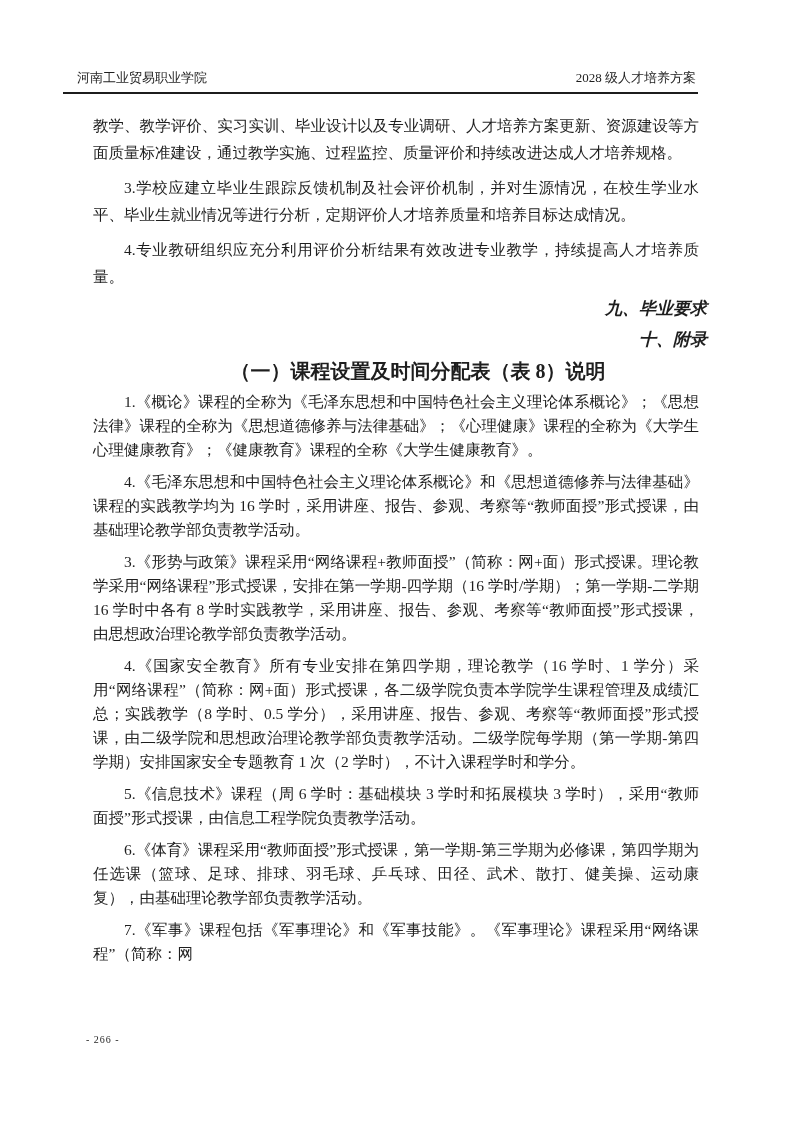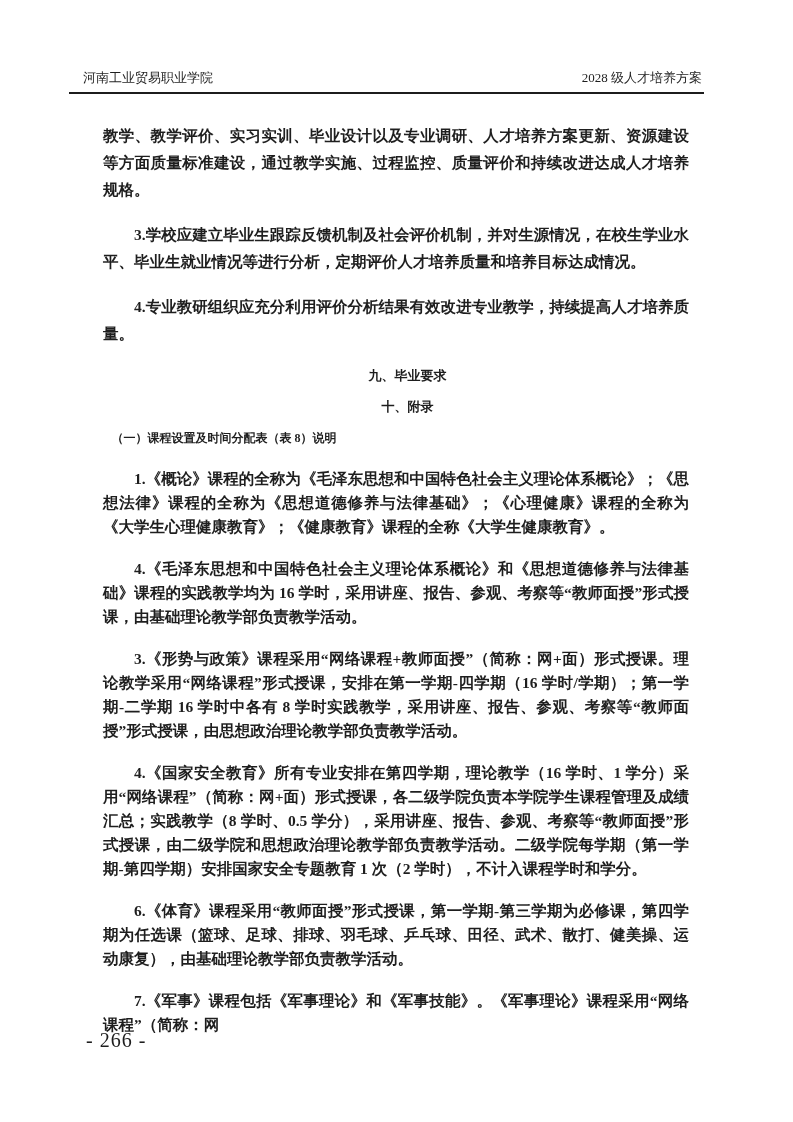--- a/index.html
+++ b/index.html
@@ -13,72 +13,72 @@
     height: 1122px;
     background: #ffffff;
     overflow: hidden;
     font-family: "Liberation Serif", "DejaVu Serif", serif;
     color: #1e1e1e;
   }
   
   .header {
     position: absolute;
     top: 70px;
-    left: 69px;
+    left: 63px;
     width: 635px;
     border-bottom: 2px solid #1c1c1c;
     padding: 0 0 6px 0;
     display: flex;
     justify-content: space-between;
     align-items: flex-end;
     font-size: 13px;
     line-height: 16px;
   }
   .header .hleft { padding-left: 14px; }
   .header .hright { padding-right: 2px; }
   
   .content {
     position: absolute;
     top: 104px;
     left: 85px;
     width: 622px;
     text-align: justify;
   }
   .content p {
-    margin: 18px;
+    margin: 8px;
     font-size: 15.5px;
-    font-weight: bold;
   }
   
   p.loose { line-height: 27px; }
   
   p.tight { line-height: 24px; }
   p.indent { text-indent: 2em; }
   h2.sec-heading {
     margin: 5px 0 9px 0;
-    font-size: 13px;
+    font-size: 17px;
     font-weight: bold;
     line-height: 22px;
     text-indent: 1.75em;
-    text-align: center;
+    text-align: right;
+    font-style: italic;
   }
   h3.sub-heading {
     margin: 4px 0 8px 0;
-    font-size: 12px;
+    font-size: 20px;
     font-weight: bold;
     line-height: 22px;
     text-indent: 2.2em;
-    text-align: left;
+    text-align: center;
   }
   
   .footer {
     position: absolute;
     top: 1031px;
     left: 86px;
-    font-size: 20px;
+    font-size: 10px;
     line-height: 18px;
     letter-spacing: 1px;
   }
 </style>
 </head>
 <body>
 
 <div class="page">
 
   <div class="header">
@@ -95,20 +95,21 @@
 
     <h2 class="sec-heading">九、毕业要求</h2>
 
     <h2 class="sec-heading">十、附录</h2>
     <h3 class="sub-heading">（一）课程设置及时间分配表（表 8）说明</h3>
 
     <p class="tight indent">1.《概论》课程的全称为《毛泽东思想和中国特色社会主义理论体系概论》；《思想法律》课程的全称为《思想道德修养与法律基础》；《心理健康》课程的全称为《大学生心理健康教育》；《健康教育》课程的全称《大学生健康教育》。</p>
     <p class="tight indent">4.《毛泽东思想和中国特色社会主义理论体系概论》和《思想道德修养与法律基础》课程的实践教学均为 16 学时，采用讲座、报告、参观、考察等“教师面授”形式授课，由基础理论教学部负责教学活动。</p>
     <p class="tight indent">3.《形势与政策》课程采用“网络课程+教师面授”（简称：网+面）形式授课。理论教学采用“网络课程”形式授课，安排在第一学期-四学期（16 学时/学期）；第一学期-二学期 16 学时中各有 8 学时实践教学，采用讲座、报告、参观、考察等“教师面授”形式授课，由思想政治理论教学部负责教学活动。</p>
     <p class="tight indent">4.《国家安全教育》所有专业安排在第四学期，理论教学（16 学时、1 学分）采用“网络课程”（简称：网+面）形式授课，各二级学院负责本学院学生课程管理及成绩汇总；实践教学（8 学时、0.5 学分），采用讲座、报告、参观、考察等“教师面授”形式授课，由二级学院和思想政治理论教学部负责教学活动。二级学院每学期（第一学期-第四学期）安排国家安全专题教育 1 次（2 学时），不计入课程学时和学分。</p>
+    <p class="tight indent">5.《信息技术》课程（周 6 学时：基础模块 3 学时和拓展模块 3 学时），采用“教师面授”形式授课，由信息工程学院负责教学活动。</p>
     <p class="tight indent">6.《体育》课程采用“教师面授”形式授课，第一学期-第三学期为必修课，第四学期为任选课（篮球、足球、排球、羽毛球、乒乓球、田径、武术、散打、健美操、运动康复），由基础理论教学部负责教学活动。</p>
     <p class="tight indent">7.《军事》课程包括《军事理论》和《军事技能》。《军事理论》课程采用“网络课程”（简称：网</p>
 
   </div>
 
   <div class="footer">
     <span>- 266 -</span>
   </div>
 
 </div>

